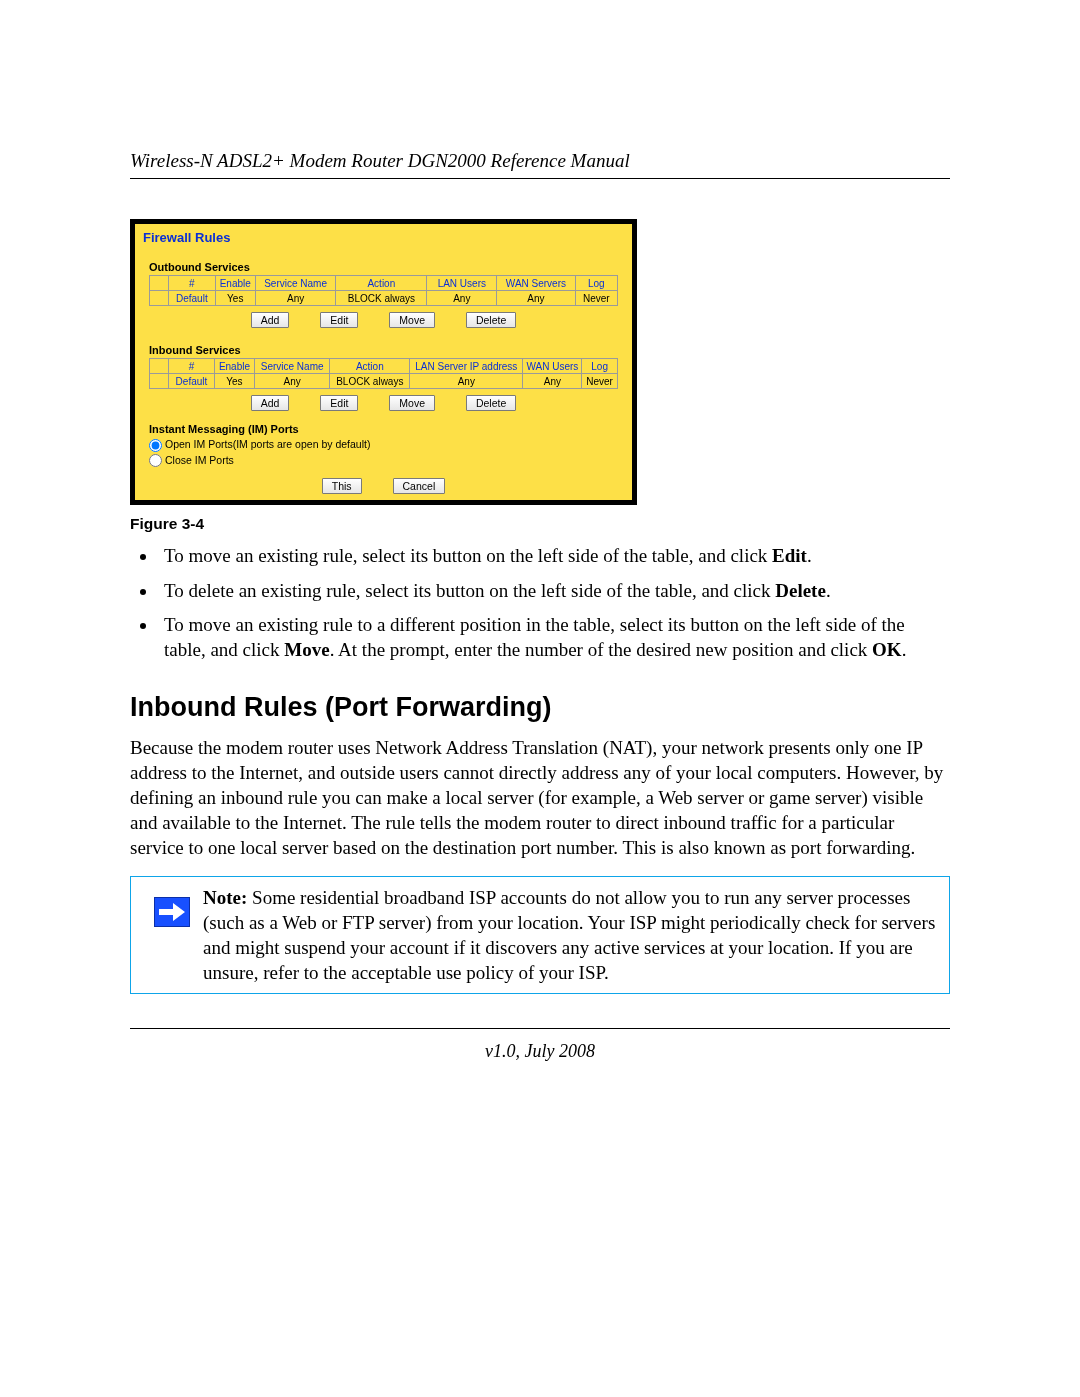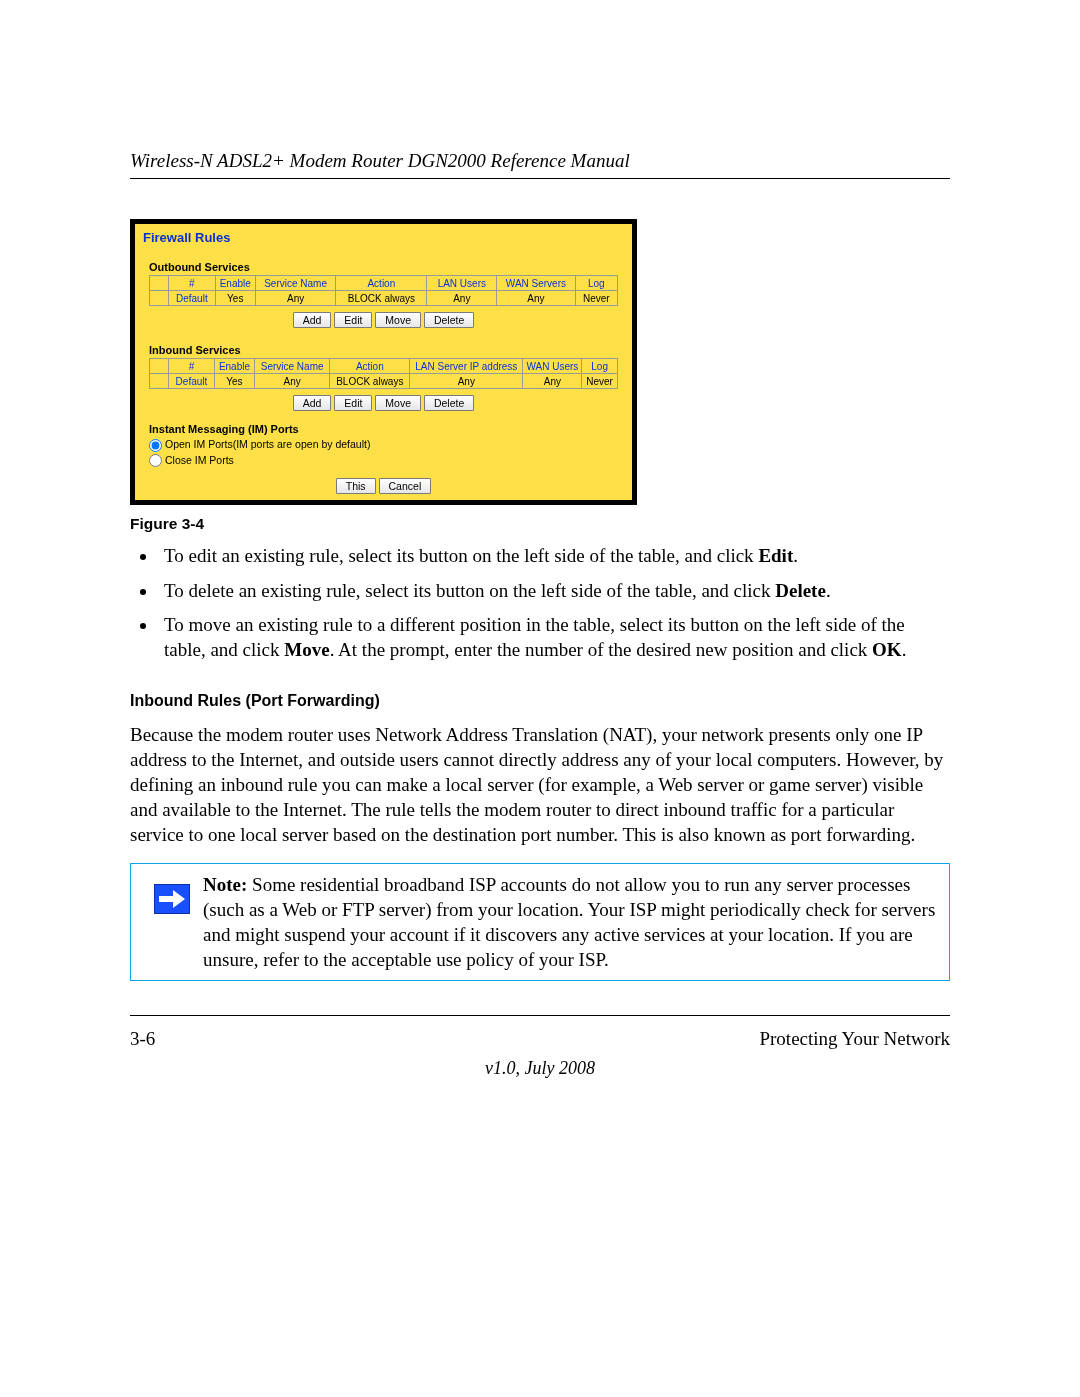--- a/index.html
+++ b/index.html
@@ -65,21 +65,21 @@
     text-align: center;
     margin: 6px 0 0 0;
   }
   .wbtn {
     display: inline-block;
     border: 1px solid #7a7a7a;
     border-radius: 1px;
     background: linear-gradient(#fff,#e6e6e6);
     padding: 1px 9px;
     font-size: 10.5px;
-    margin: 0 0;
+    margin: 0 14px;
   }
   .radio-row { font-size: 10.5px; padding: 1px 0; }
   .radio-row input { vertical-align: middle; margin: 0 3px 0 0; }
 
   .figcap {
     font-family: Arial, Helvetica, sans-serif;
     font-weight: bold;
     font-size: 15.5px;
     margin: 10px 0 10px 0;
   }
@@ -88,21 +88,21 @@
     margin: 0 0 0 0;
     padding-left: 28px;
     font-size: 19px;
     line-height: 1.32;
   }
   ul.bullets li { margin: 6px 0 9px 0; padding-left: 6px; }
 
   h2.h2 {
     font-family: Arial, Helvetica, sans-serif;
     font-weight: bold;
-    font-size: 16px;
+    font-size: 27px;
     margin: 30px 0 12px 0;
   }
   p.body {
     font-size: 19px;
     line-height: 1.32;
     margin: 0 0 16px 0;
   }
 
   .notebox {
     border: 1px solid #0ea5e9;
@@ -250,21 +250,21 @@
         <span class="wbtn">This</span>
         <span class="wbtn">Cancel</span>
       </div>
     </div>
   </div>
 
   <div class="figcap">Figure 3-4</div>
 
   <ul class="bullets">
     <li>
-      <span>To edit an existing rule, select its button on the left side of the table, and click </span><span class="bold">Edit</span><span>.</span>
+      <span>To move an existing rule, select its button on the left side of the table, and click </span><span class="bold">Edit</span><span>.</span>
     </li>
     <li>
       <span>To delete an existing rule, select its button on the left side of the table, and click </span><span class="bold">Delete</span><span>.</span>
     </li>
     <li>
       <span>To move an existing rule to a different position in the table, select its button on the left side of the table, and click </span><span class="bold">Move</span><span>. At the prompt, enter the number of the desired new position and click </span><span class="bold">OK</span><span>.</span>
     </li>
   </ul>
 
   <h2 class="h2">Inbound Rules (Port Forwarding)</h2>
@@ -277,18 +277,14 @@
             <polygon points="4,11 18,11 18,5 30,14 18,23 18,17 4,17" fill="#fff"></polygon>
           </svg>
       </div>
     </div>
     <div class="txt">
       <span class="bold">Note:</span><span> Some residential broadband ISP accounts do not allow you to run any server processes (such as a Web or FTP server) from your location. Your ISP might periodically check for servers and might suspend your account if it discovers any active services at your location. If you are unsure, refer to the acceptable use policy of your ISP.</span>
     </div>
   </div>
 
   <hr class="hr-bot">
-  <div class="foot">
-    <span>3-6</span>
-    <span>Protecting Your Network</span>
-  </div>
   <div class="ver">v1.0, July 2008</div>
 </div>
 
 </body></html>

